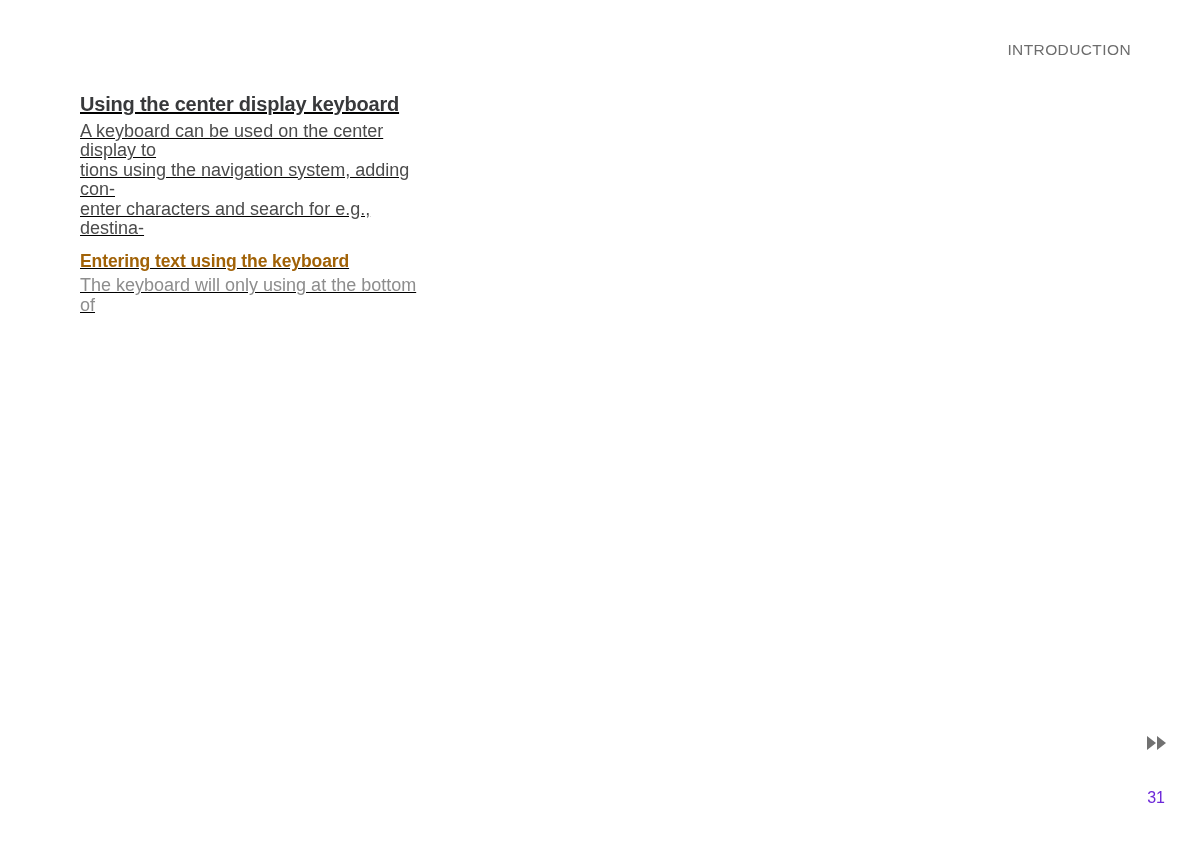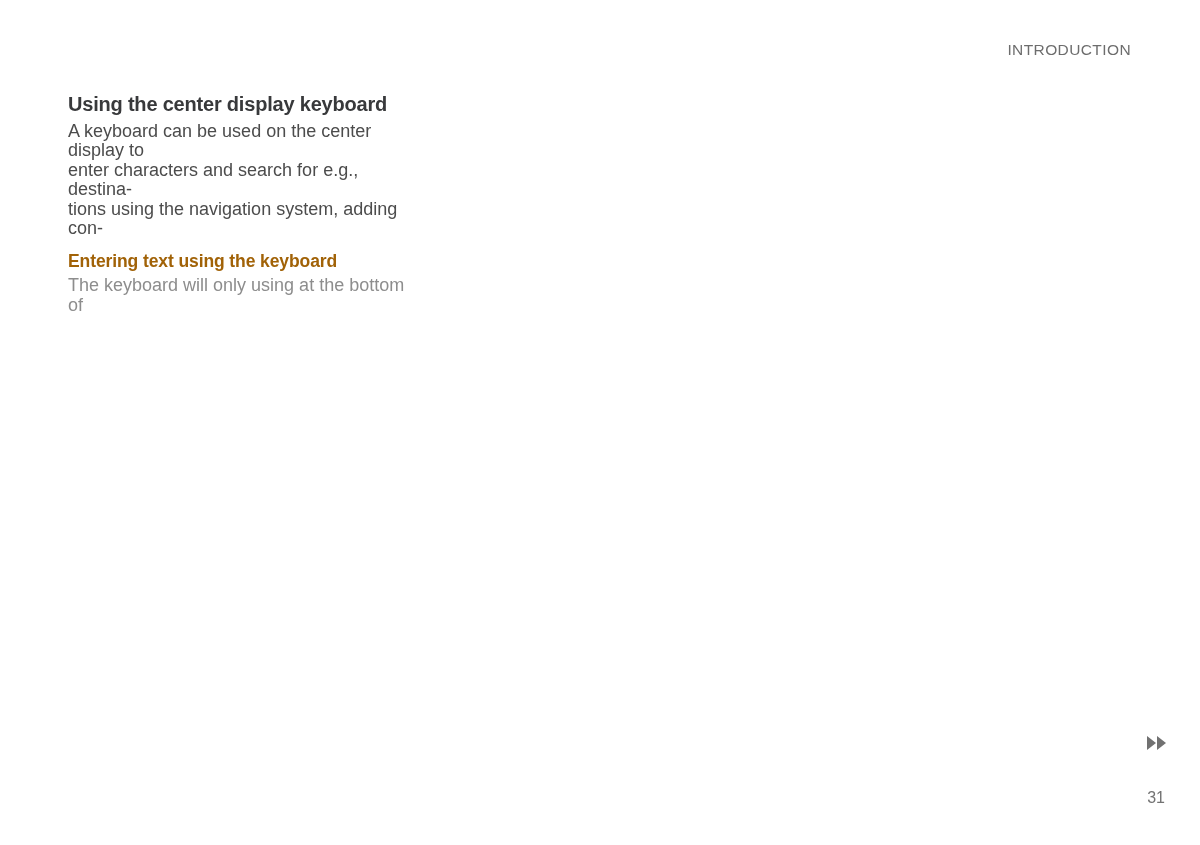--- a/index.html
+++ b/index.html
@@ -19,23 +19,24 @@
     position: absolute;
     top: 41px;
     right: 69px;
     font-size: 15.5px;
     letter-spacing: 0.4px;
     color: #6d6d6d;
     font-weight: 400;
   }
   .content-column {
     position: absolute;
-    left: 68px;
+    left: 80px;
     top: 92px;
     width: 342px;
+    text-decoration: underline;
   }
   .main-heading {
     margin: 0 0 6px 0;
     font-size: 20px;
     line-height: 24px;
     font-weight: 700;
     letter-spacing: -0.2px;
     color: #38393b;
   }
   .body-paragraph {
@@ -73,38 +74,38 @@
     border-left: 9px solid #717171;
   }
   .tri + .tri {
     margin-left: 1px;
   }
   .page-number {
     position: absolute;
     top: 789px;
     right: 35px;
     font-size: 16px;
-    color: #737373;
+    color: #6d28d9;
   }
 </style>
 </head>
 <body>
 
 <div class="page">
 
   <div class="running-header">INTRODUCTION</div>
 
   <div class="content-column">
 
     <h1 class="main-heading">Using the center display keyboard</h1>
 
     <p class="body-paragraph">
       <span class="para-line">A keyboard can be used on the center display to</span>
+      <span class="para-line">tions using the navigation system, adding con-</span>
       <span class="para-line">enter characters and search for e.g., destina-</span>
-      <span class="para-line">tions using the navigation system, adding con-</span>
     </p>
 
     <h2 class="sub-heading">Entering text using the keyboard</h2>
 
     <p class="body-paragraph light">
       <span class="para-line">The keyboard will only using at the bottom of</span>
     </p>
 
   </div>
 

